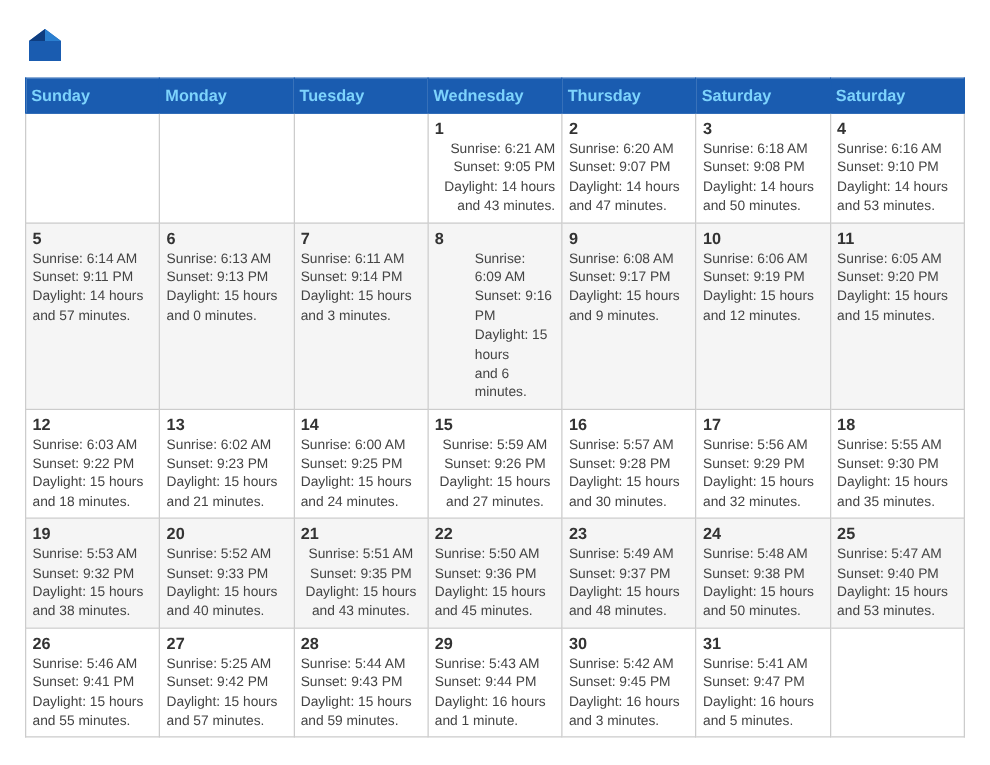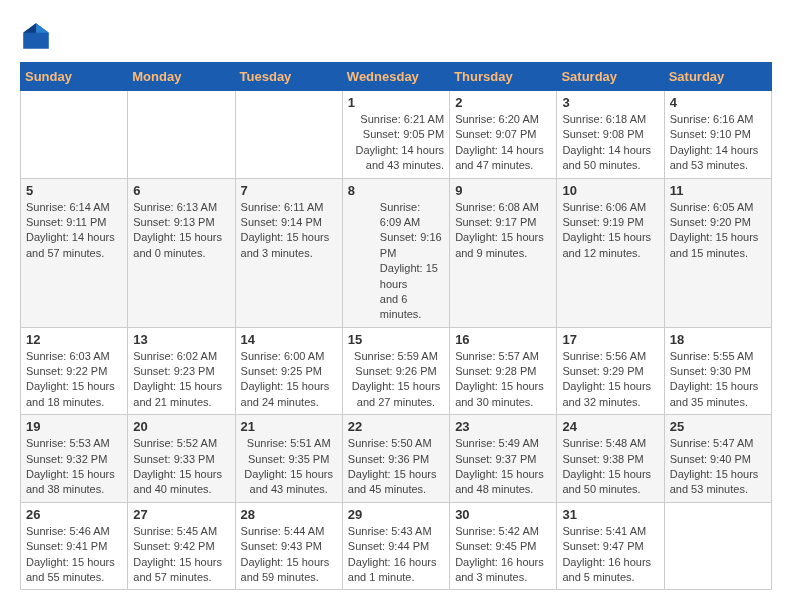--- a/index.html
+++ b/index.html
@@ -51,21 +51,21 @@
     .location {
       font-size: 16px;
       color: #555;
     }
     .calendar {
       width: 100%;
       border-collapse: collapse;
     }
     .calendar th {
       background-color: #1a5cb0;
-      color: #fdba74;
+      color: #7dd3fc;
       padding: 6px 4px;
       font-size: 13px;
       text-align: left;
       border: 1px solid #1a5cb0;
     }
     .calendar td {
       vertical-align: top;
       border: 1px solid #ccc;
       padding: 4px 5px;
       width: calc(100% / 7);
@@ -313,21 +313,21 @@
       <tr>
         <td>
           <div class="day-number">26</div>
           <div class="day-info" style="white-space: pre-line;">Sunrise: 5:46 AM
 Sunset: 9:41 PM
 Daylight: 15 hours
 and 55 minutes.</div>
         </td>
         <td>
           <div class="day-number">27</div>
-          <div class="day-info" style="white-space: pre-line;">Sunrise: 5:45 AM
+          <div class="day-info" style="white-space: pre-line;">Sunrise: 5:25 AM
 Sunset: 9:42 PM
 Daylight: 15 hours
 and 57 minutes.</div>
         </td>
         <td>
           <div class="day-number">28</div>
           <div class="day-info" style="white-space: pre-line;">Sunrise: 5:44 AM
 Sunset: 9:43 PM
 Daylight: 15 hours
 and 59 minutes.</div>

